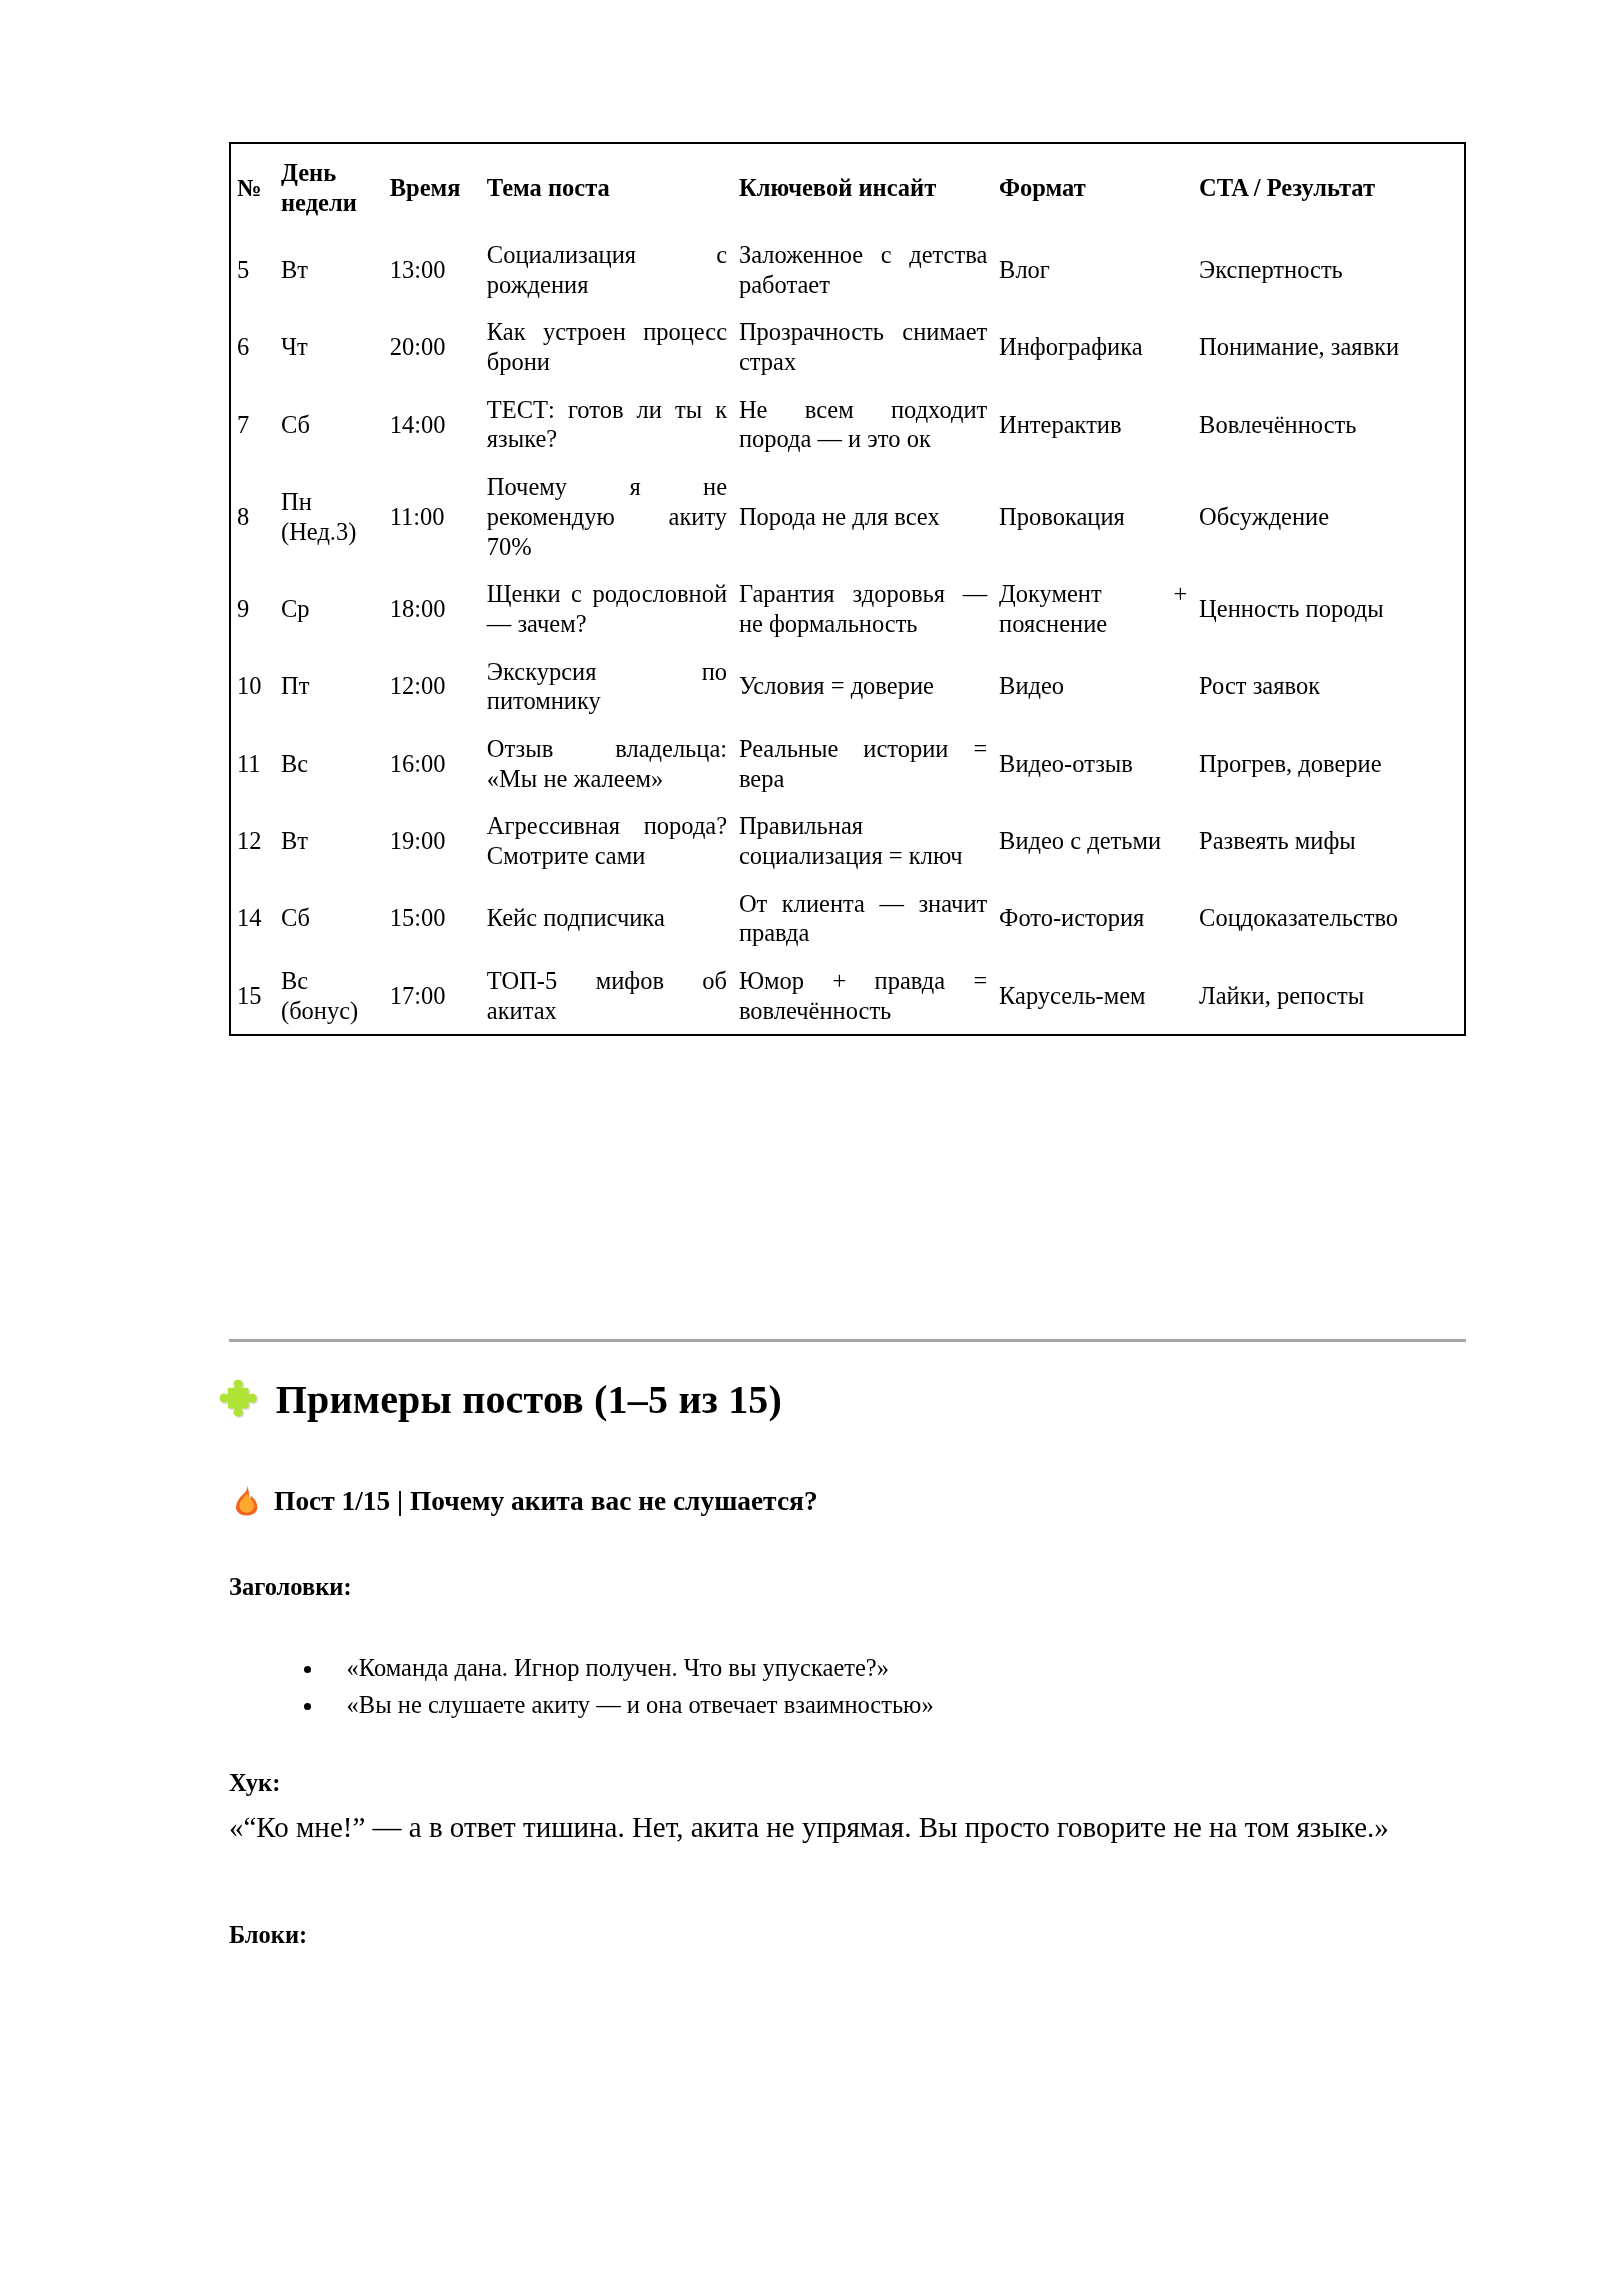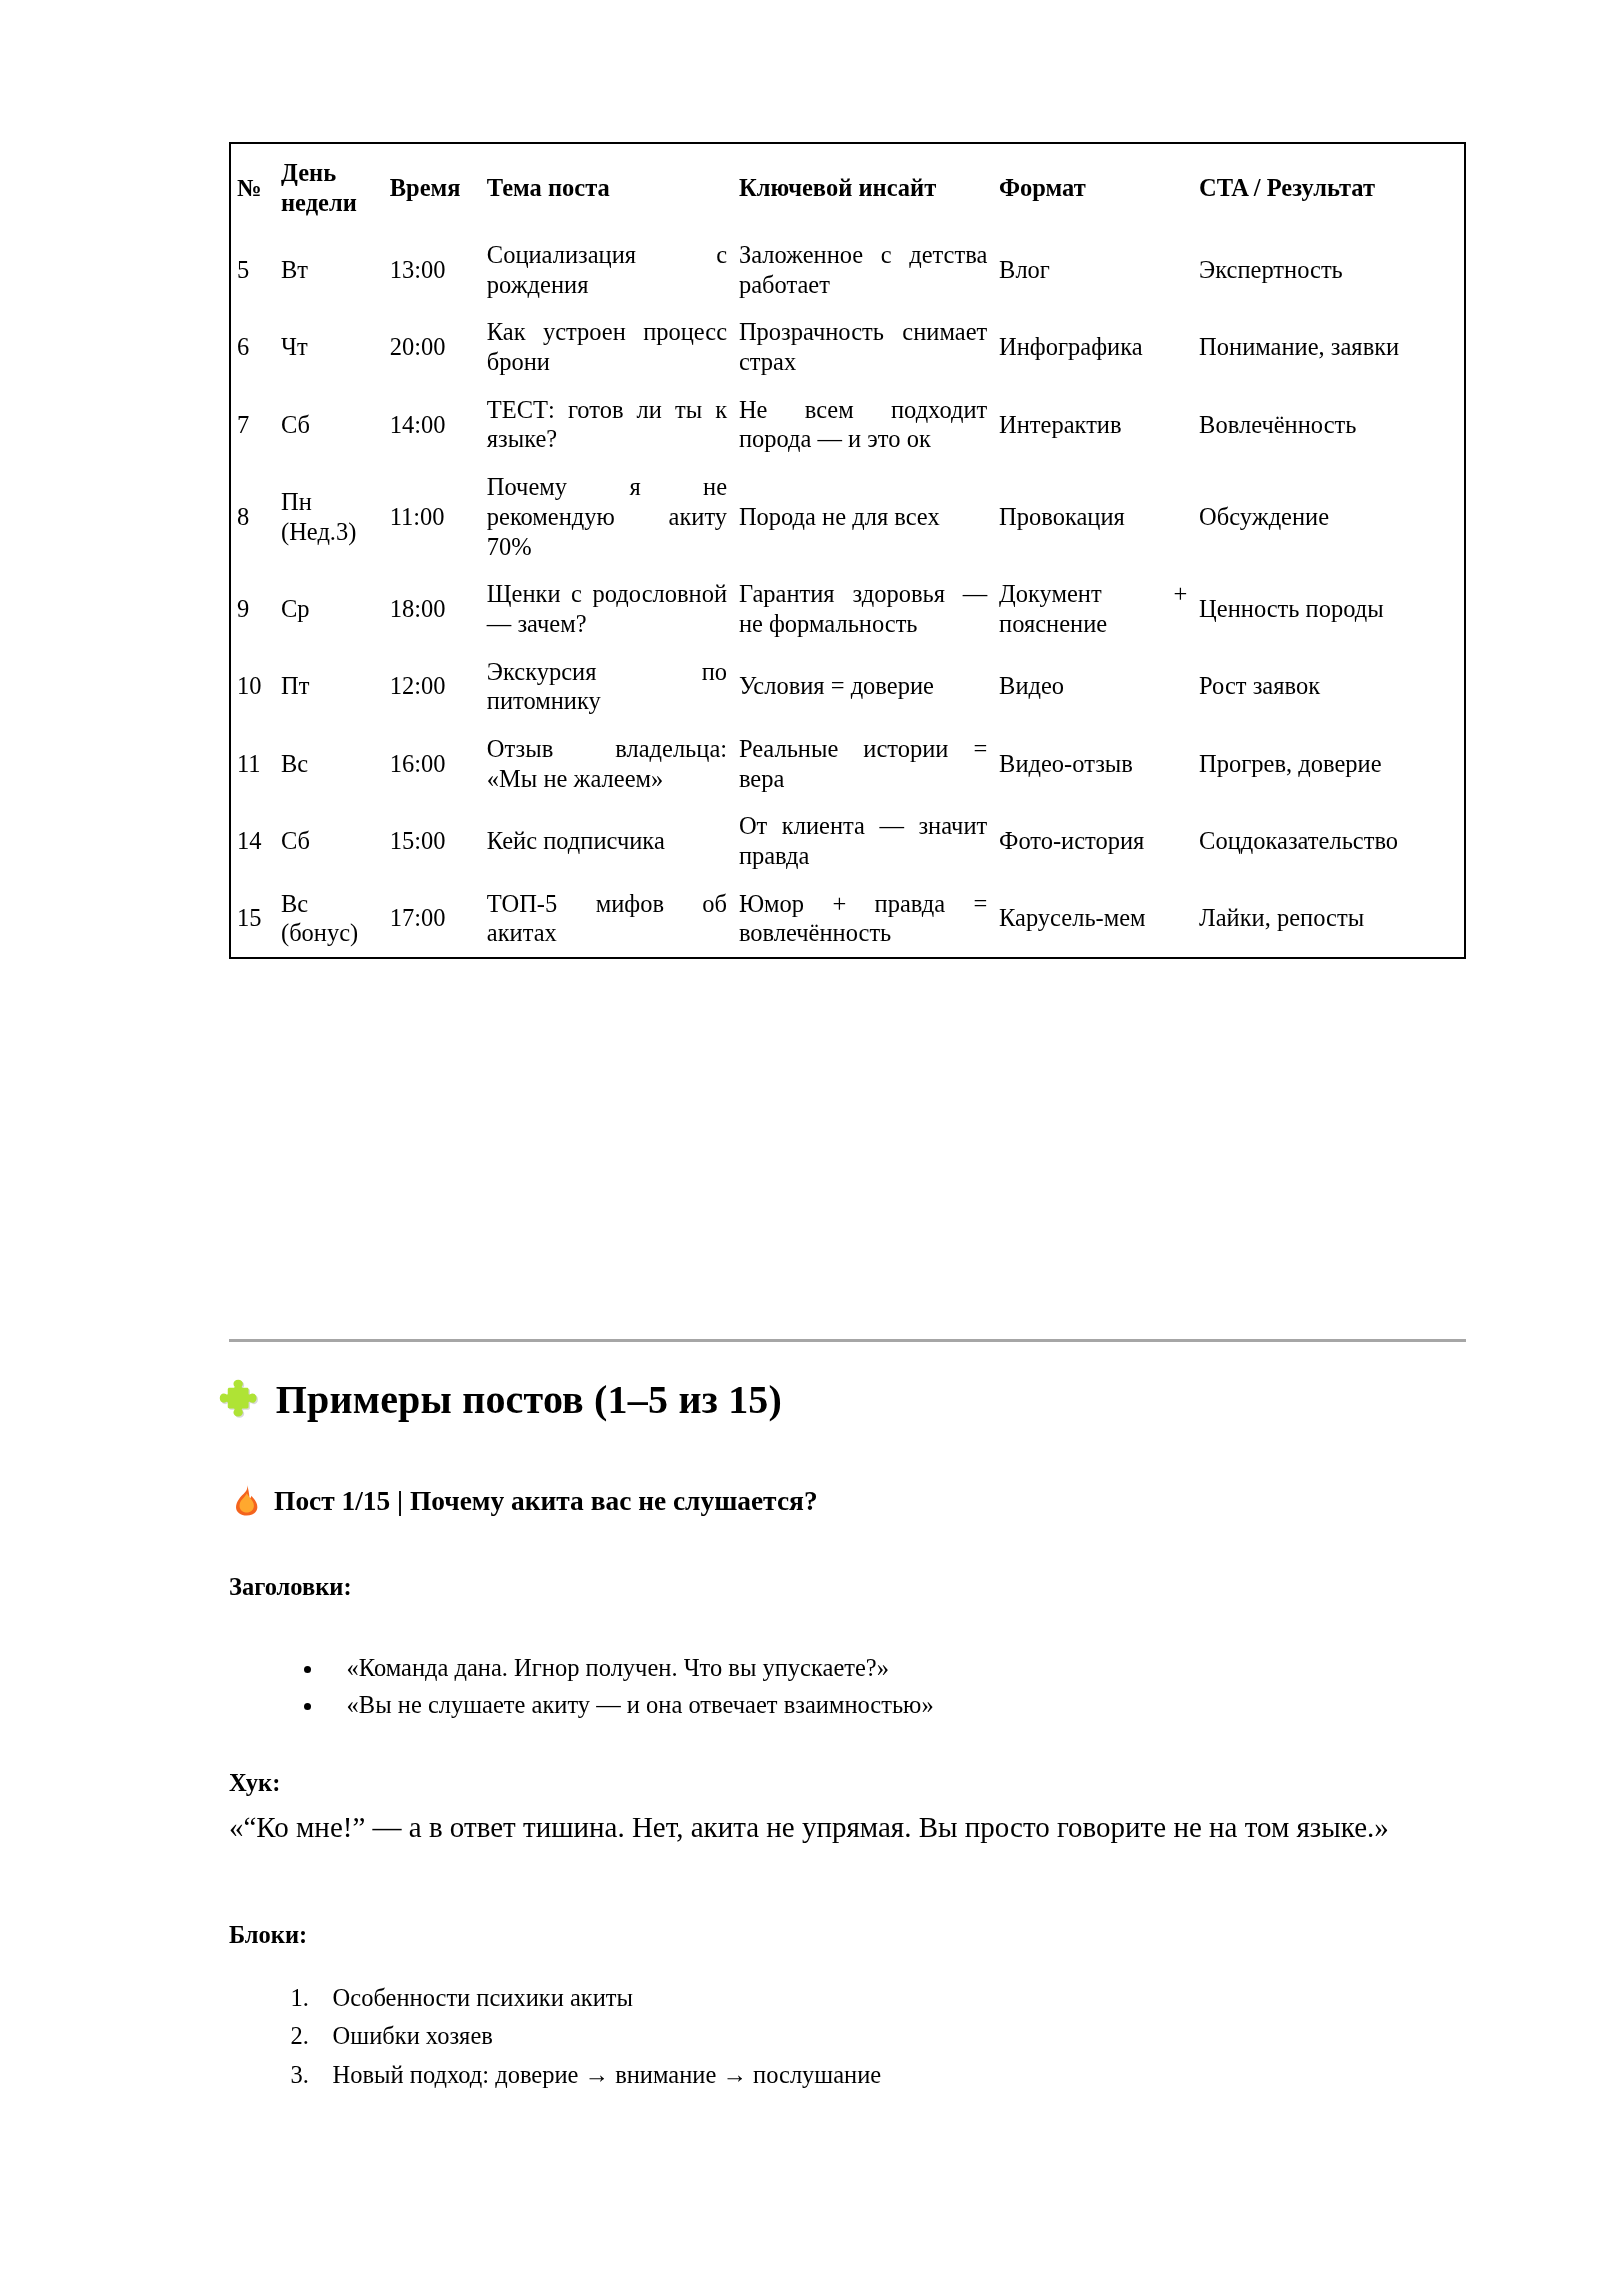--- a/index.html
+++ b/index.html
@@ -247,20 +247,29 @@
         <tr>
           <td class="num">11</td>
           <td class="day">Вс</td>
           <td class="time">16:00</td>
           <td class="topic">Отзыв владельца: «Мы не жалеем»</td>
           <td class="insight">Реальные истории = вера</td>
           <td class="format">Видео-отзыв</td>
           <td class="cta">Прогрев, доверие</td>
         </tr>
         <tr>
+          <td class="num">12</td>
+          <td class="day">Вт</td>
+          <td class="time">19:00</td>
+          <td class="topic">Агрессивная порода? Смотрите сами</td>
+          <td class="insight">Правильная социализация = ключ</td>
+          <td class="format">Видео с детьми</td>
+          <td class="cta">Развеять мифы</td>
+        </tr>
+        <tr>
           <td class="num">14</td>
           <td class="day">Сб</td>
           <td class="time">15:00</td>
           <td class="topic">Кейс подписчика</td>
           <td class="insight">От клиента — значит правда</td>
           <td class="format">Фото-история</td>
           <td class="cta">Соцдоказательство</td>
         </tr>
         <tr>
           <td class="num">15</td>
@@ -302,20 +311,15 @@
   <div class="label lbl-zagolovki">Заголовки:</div>
   <ul class="bullets">
     <li>«Команда дана. Игнор получен. Что вы упускаете?»</li>
     <li>«Вы не слушаете акиту — и она отвечает взаимностью»</li>
   </ul>
 
   <div class="label lbl-huk">Хук:</div>
   <div class="huk-text">«“Ко мне!” — а в ответ тишина. Нет, акита не упрямая. Вы просто говорите не на том языке.»</div>
 
   <div class="label lbl-bloki">Блоки:</div>
-  <ol class="blocks">
-    <li>Особенности психики акиты</li>
-    <li>Ошибки хозяев</li>
-    <li>Новый подход: доверие → внимание → послушание</li>
-  </ol>
 
 </div>
 
 
 </body></html>

